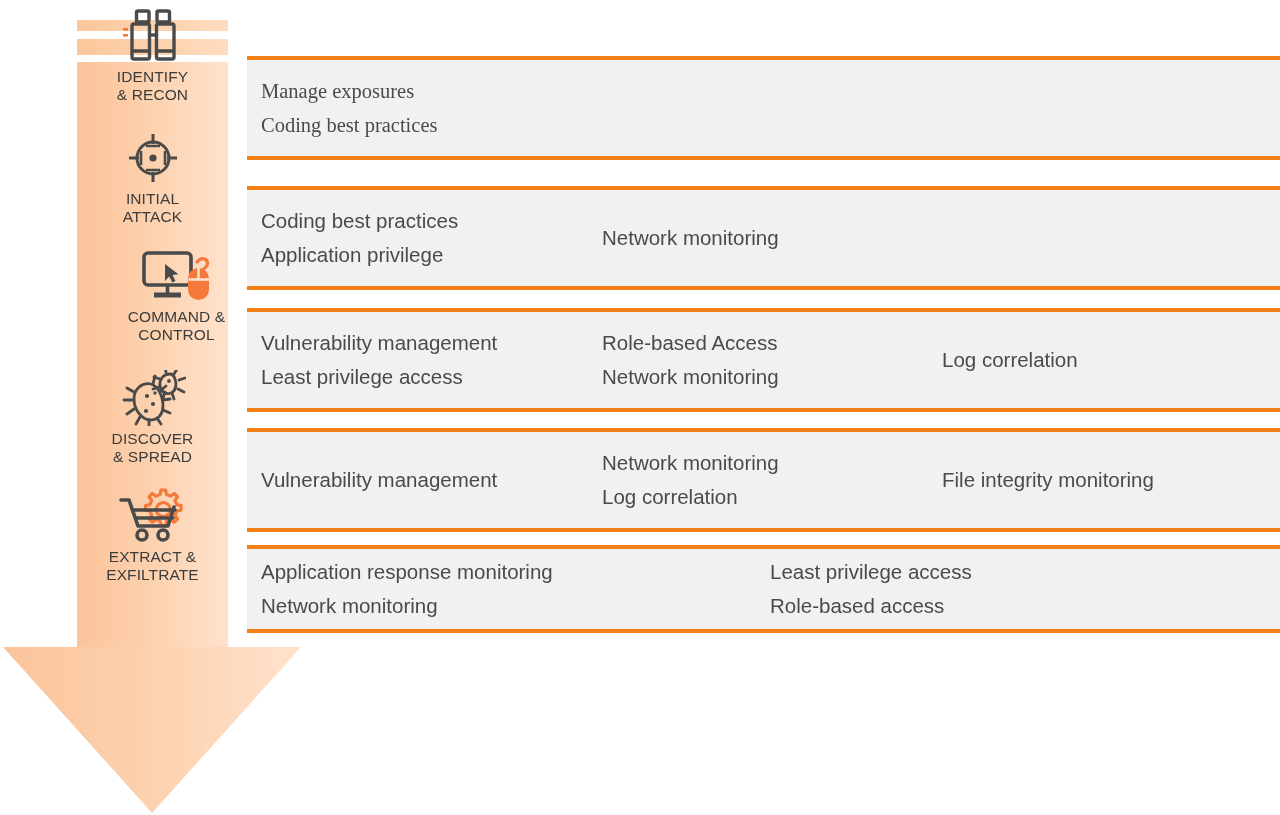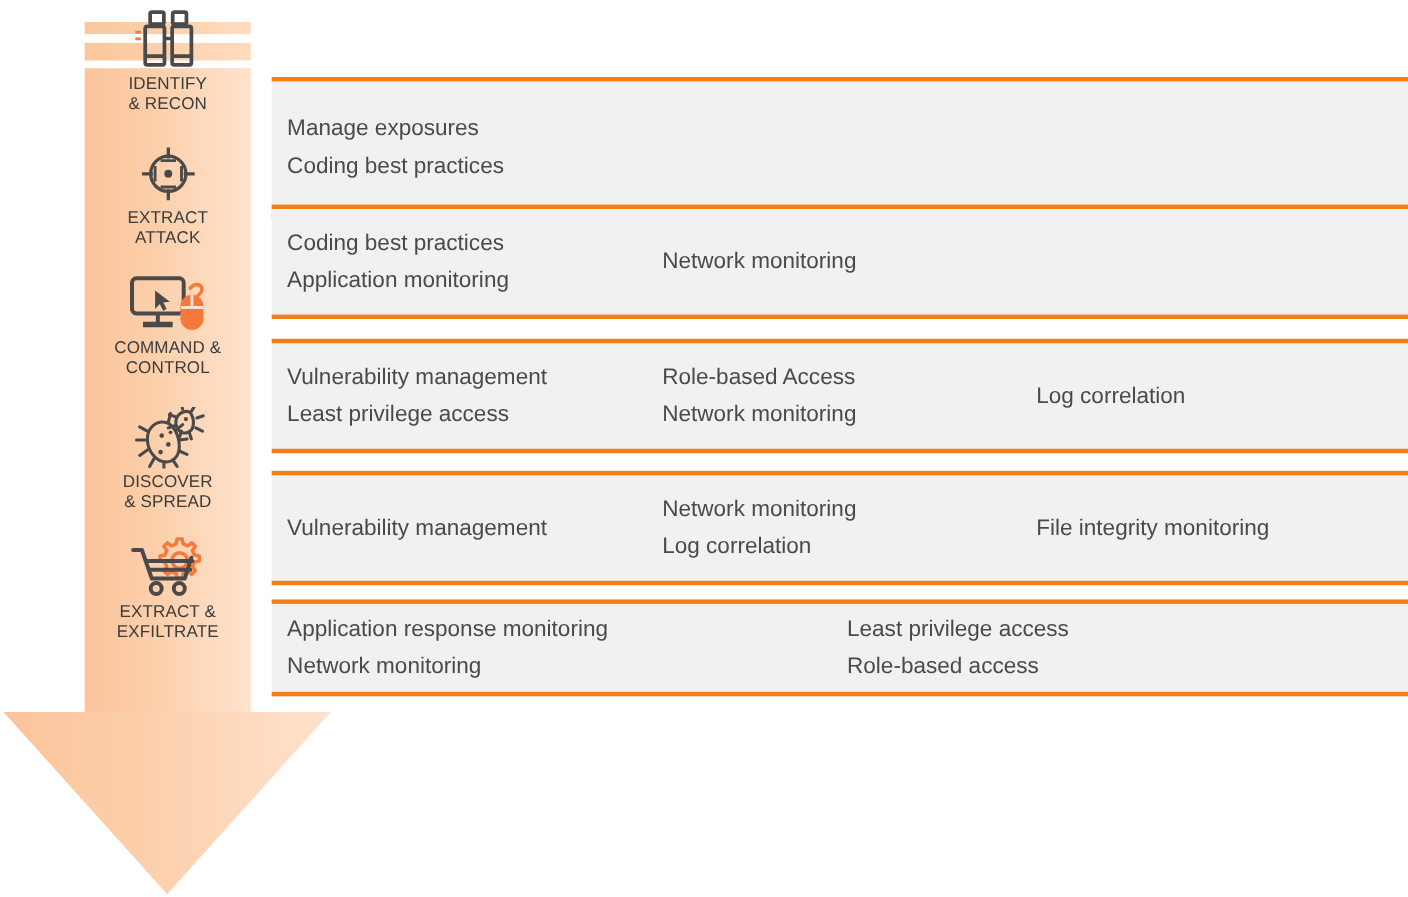--- a/index.html
+++ b/index.html
@@ -67,42 +67,42 @@
     margin-top: 4px;
     font-size: 15.5px;
     line-height: 17.5px;
     letter-spacing: 0.1px;
     color: #3c3c3c;
     white-space: pre-line;
   }
 
   #stage-0 { top: 8px; }
   #stage-1 { top: 130px; }
-  #stage-2 { top: 248px; }
+  #stage-2 { top: 248px; margin-left: 24px; }
   #stage-3 { top: 370px; }
   #stage-4 { top: 488px; }
 
   
   #rows {
     position: absolute;
     left: 247px;
     top: 0;
     width: 1033px;
     height: 815px;
   }
   .row {
     position: absolute;
     left: 0;
     width: 1033px;
     background: #f1f1f1;
     border-top: 4px solid #f57f17;
     border-bottom: 4px solid #f57f17;
     box-sizing: border-box;
   }
-  #row-0 { top: 70px;  height: 128px; }
+  #row-0 { top: 56px;  height: 104px; font-family: Liberation Serif, serif; }
   #row-1 { top: 186px; height: 104px; }
   #row-2 { top: 308px; height: 104px; }
   #row-3 { top: 428px; height: 104px; }
   #row-4 { top: 545px; height: 88px; }
 
   .row-inner {
     position: relative;
     height: 100%;
   }
   .col {
@@ -167,21 +167,21 @@
     <div class="stage-icon">
       <svg width="58" height="56" viewBox="0 0 58 56">
         <g fill="none" stroke="#4a4a4a" stroke-width="3">
           <circle cx="29" cy="28" r="16"></circle>
           <path d="M29 4 v10 M29 42 v10 M5 28 h10 M43 28 h10"></path>
           <path d="M17 21 v14 M41 21 v14 M22 16 h14 M22 40 h14" stroke-width="2.6"></path>
         </g>
         <circle cx="29" cy="28" r="3.6" fill="#4a4a4a"></circle>
       </svg>
     </div>
-    <div class="stage-label">EXTRACT
+    <div class="stage-label">INITIAL
 ATTACK</div>
   </div>
 
   <div class="stage" id="stage-2" style="left:77px;">
     <div class="stage-icon">
       <svg width="74" height="56" viewBox="0 0 74 56">
         <g fill="none" stroke="#4a4a4a" stroke-width="3.6" stroke-linejoin="round">
           <rect x="4" y="5" width="47" height="32" rx="4"></rect>
           <path d="M27.5 37 v8"></path>
           <path d="M14 47 h27" stroke-width="5"></path>
@@ -247,21 +247,21 @@
         <div class="cell">Manage exposures</div>
         <div class="cell">Coding best practices</div>
       </div>
     </div>
   </div>
 
   <div class="row" id="row-1">
     <div class="row-inner">
       <div class="col col-a">
         <div class="cell">Coding best practices</div>
-        <div class="cell">Application monitoring</div>
+        <div class="cell">Application privilege</div>
       </div>
       <div class="col col-b">
         <div class="cell">Network monitoring</div>
       </div>
     </div>
   </div>
 
   <div class="row" id="row-2">
     <div class="row-inner">
       <div class="col col-a">

